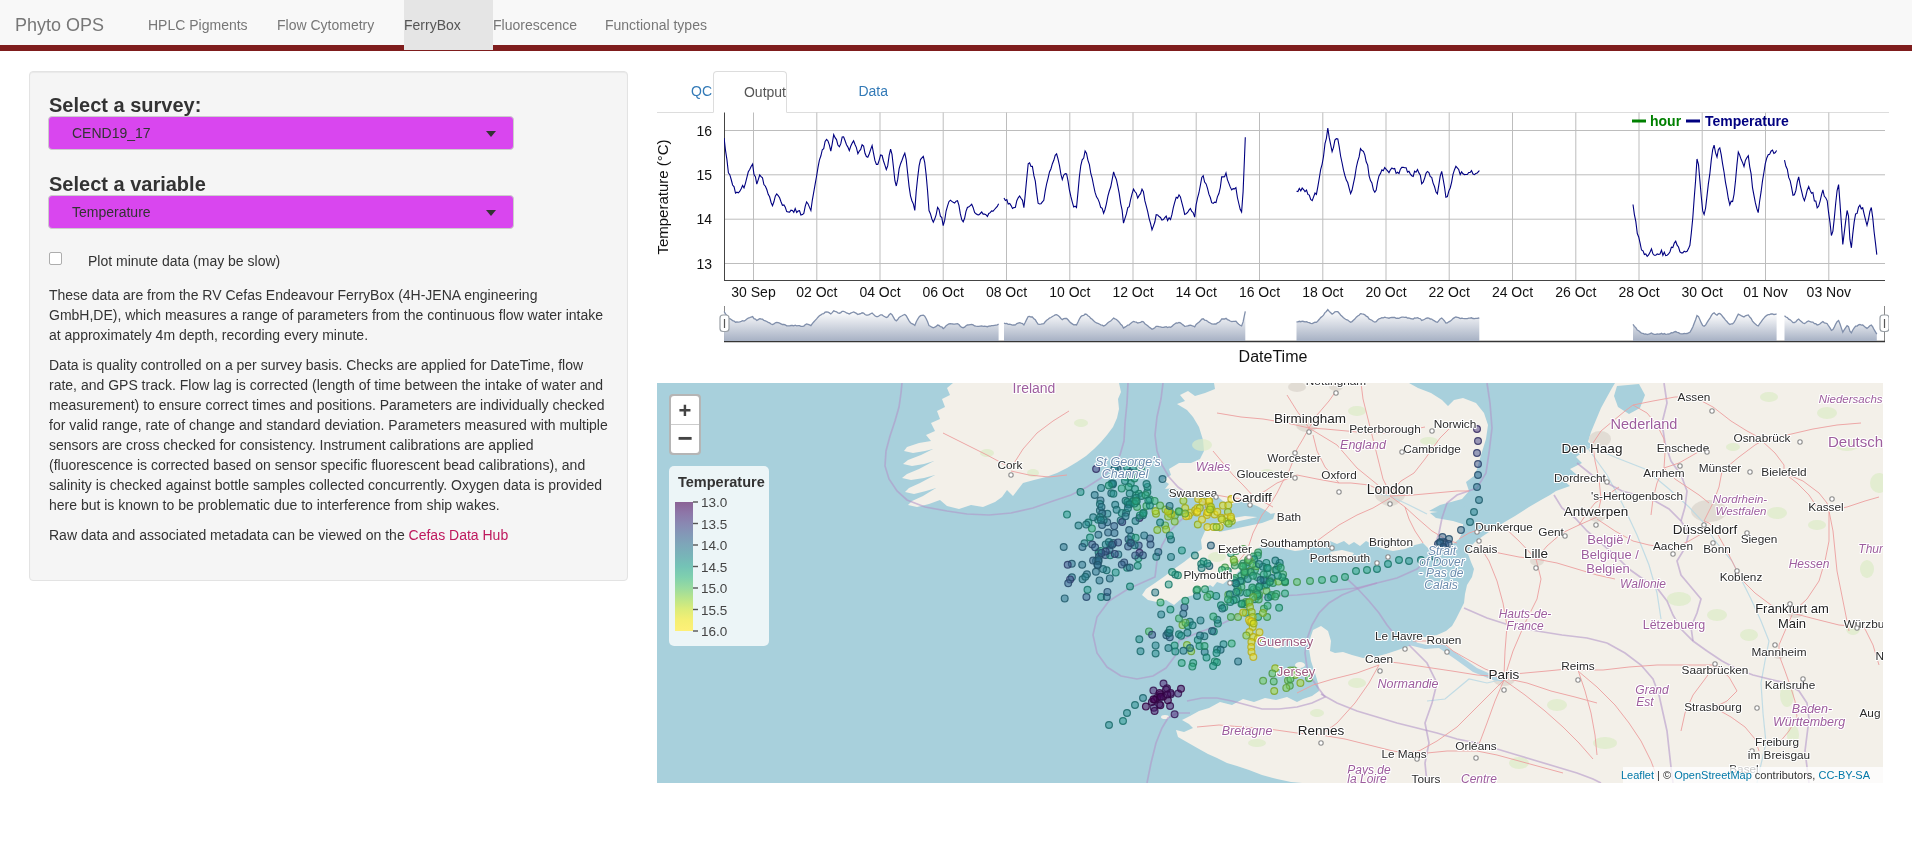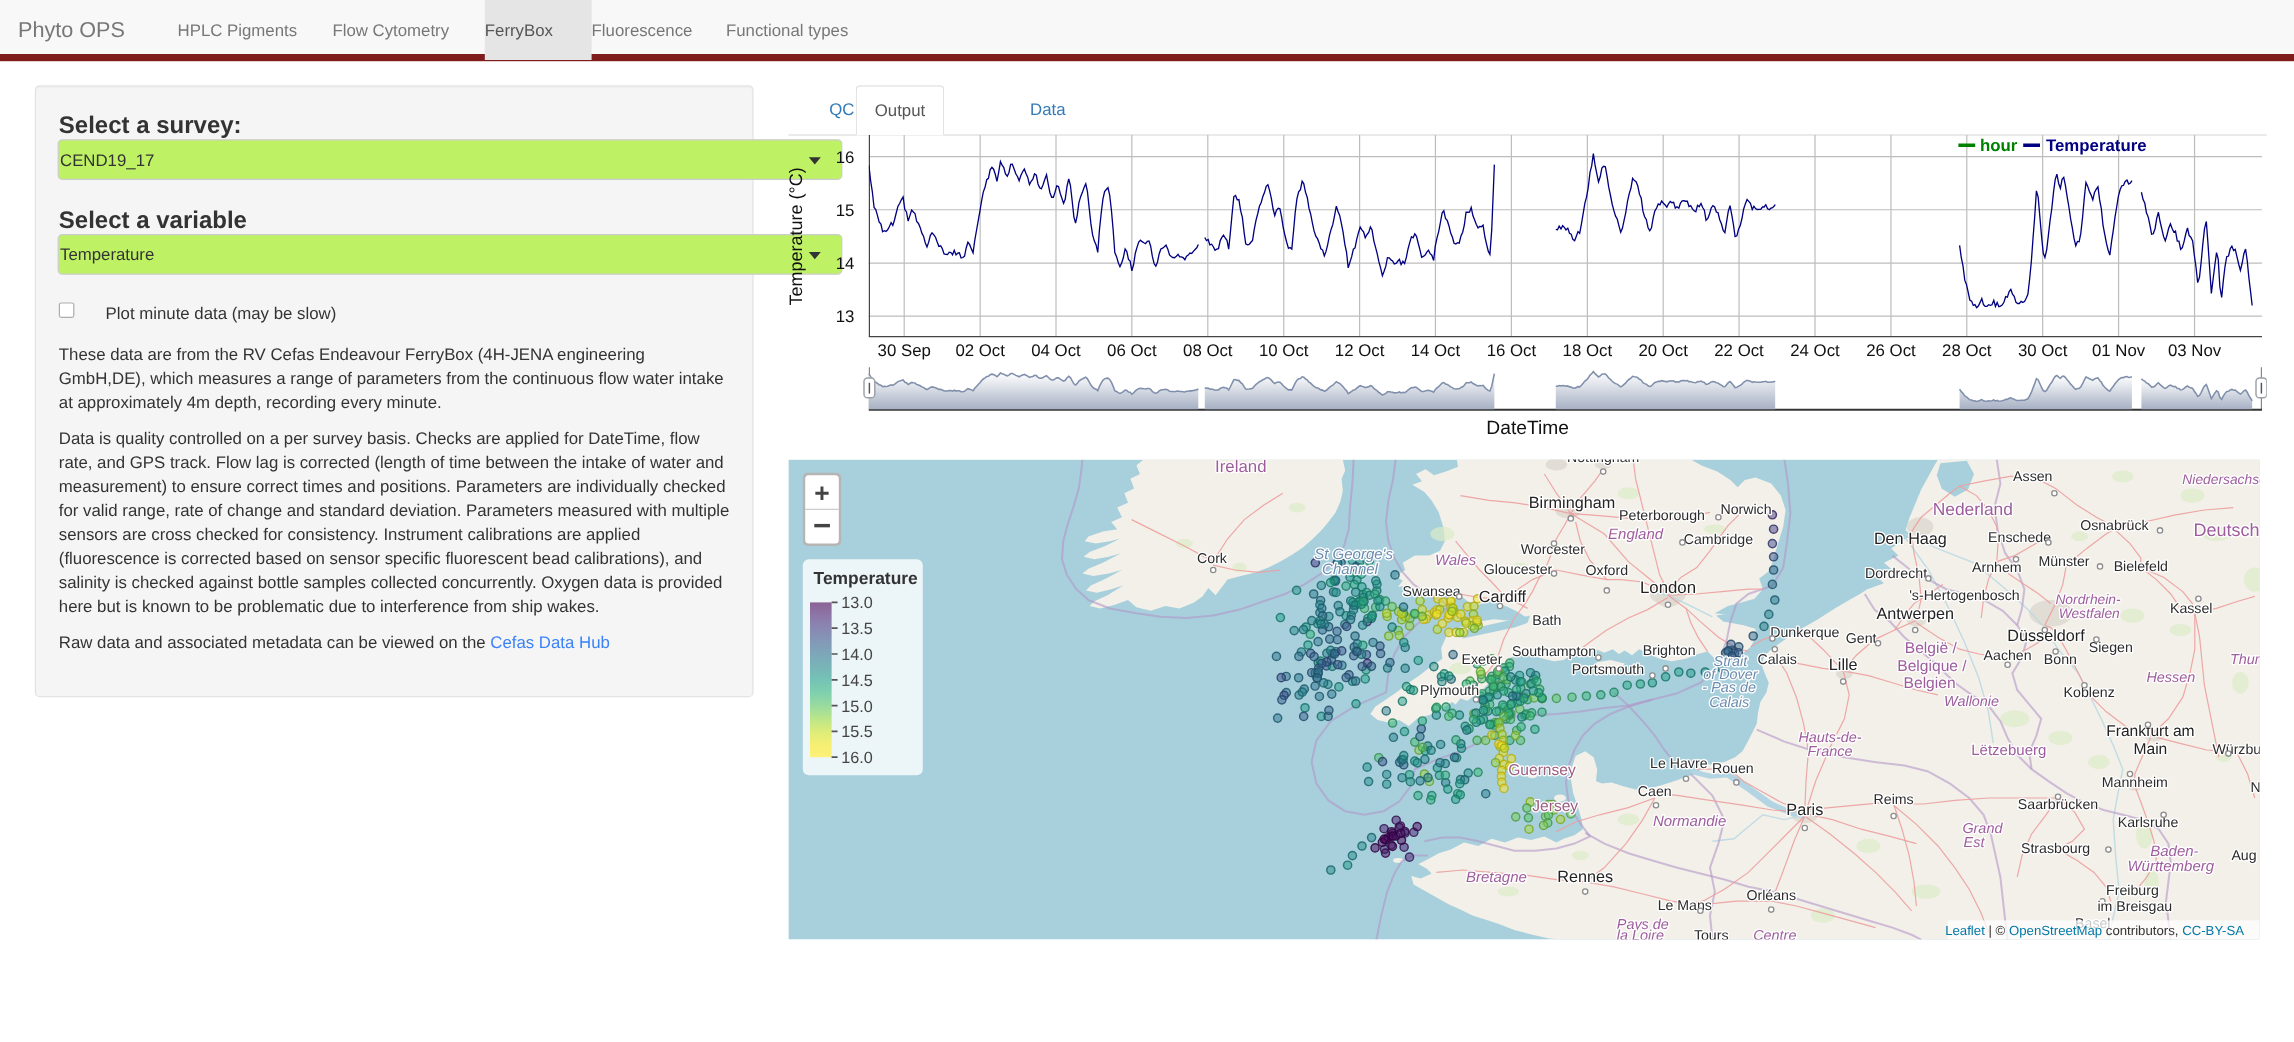--- a/index.html
+++ b/index.html
@@ -2,27 +2,27 @@
 <html><head><meta charset="utf-8"><title>Phyto OPS</title>
 <style>
 *{margin:0;padding:0;box-sizing:border-box}
 html,body{width:1912px;height:868px;background:#fff;font-family:"Liberation Sans",sans-serif;font-size:14px;color:#333;position:relative;overflow:hidden}
 .navbar{position:absolute;left:0;top:0;width:1912px;height:51px;background:#f8f8f8;border-bottom:6px solid #7f1d1d}
 .brand{position:absolute;left:15px;top:0;height:50px;line-height:50px;font-size:18px;color:#777}
 .nav a{position:absolute;top:0;height:50px;line-height:50px;font-size:14px;color:#777;text-decoration:none}
 .nav a.active{background:#e5e5e5;color:#555}
 .well{position:absolute;left:29px;top:71px;width:599px;height:510px;background:#f5f5f5;border:1px solid #e3e3e3;border-radius:4px;box-shadow:inset 0 1px 1px rgba(0,0,0,.05)}
 .lbl{position:absolute;font-weight:bold;color:#333;font-size:20px}
-.sel{position:absolute;left:48px;width:654px;height:34px;background:#bef264;border:1px solid #ccc;border-radius:4px;line-height:32px;padding-left:1px;color:#333}
+.sel{position:absolute;left:48px;width:466px;height:34px;background:#d946ef;border:1px solid #ccc;border-radius:4px;line-height:32px;padding-left:23px;color:#333}
 .sel .car{position:absolute;right:17px;top:14px;width:0;height:0;border-left:5px solid transparent;border-right:5px solid transparent;border-top:6px solid #333}
 .cbx{position:absolute;left:49px;top:252px;width:13px;height:13px;background:#fff;border:1px solid #adadad;border-radius:2px}
 .ptxt{position:absolute;left:49px;width:562px;font-size:14px;line-height:20px;color:#333}
-a.link{color:#3b82f6;text-decoration:none}
+a.link{color:#be185d;text-decoration:none}
 .tabs a{position:absolute;height:41px;line-height:41px;font-size:14px;color:#337ab7;text-align:right;text-decoration:none}
-.tabact{position:absolute;left:713px;top:71px;width:74px;height:42px;background:#fff;border:1px solid #ddd;border-bottom:1px solid #fff;border-radius:4px 4px 0 0;line-height:40px;text-align:center;color:#555;font-size:14px}
+.tabact{position:absolute;left:713px;top:71px;width:74px;height:42px;background:#fff;border:1px solid #ddd;border-bottom:1px solid #fff;border-radius:4px 4px 0 0;line-height:40px;text-align:right;color:#555;font-size:14px}
 .tabline{position:absolute;left:657px;top:112px;width:1232px;height:1px;background:#ddd}
 </style></head>
 <body>
 <div class="navbar">
  <span class="brand">Phyto OPS</span>
  <div class="nav">
   <a style="left:148px;width:129px">HPLC Pigments</a>
   <a style="left:277px;width:127px">Flow Cytometry</a>
   <a class="active" style="left:404px;width:89px">FerryBox</a>
   <a style="left:493px;width:112px">Fluorescence</a>

